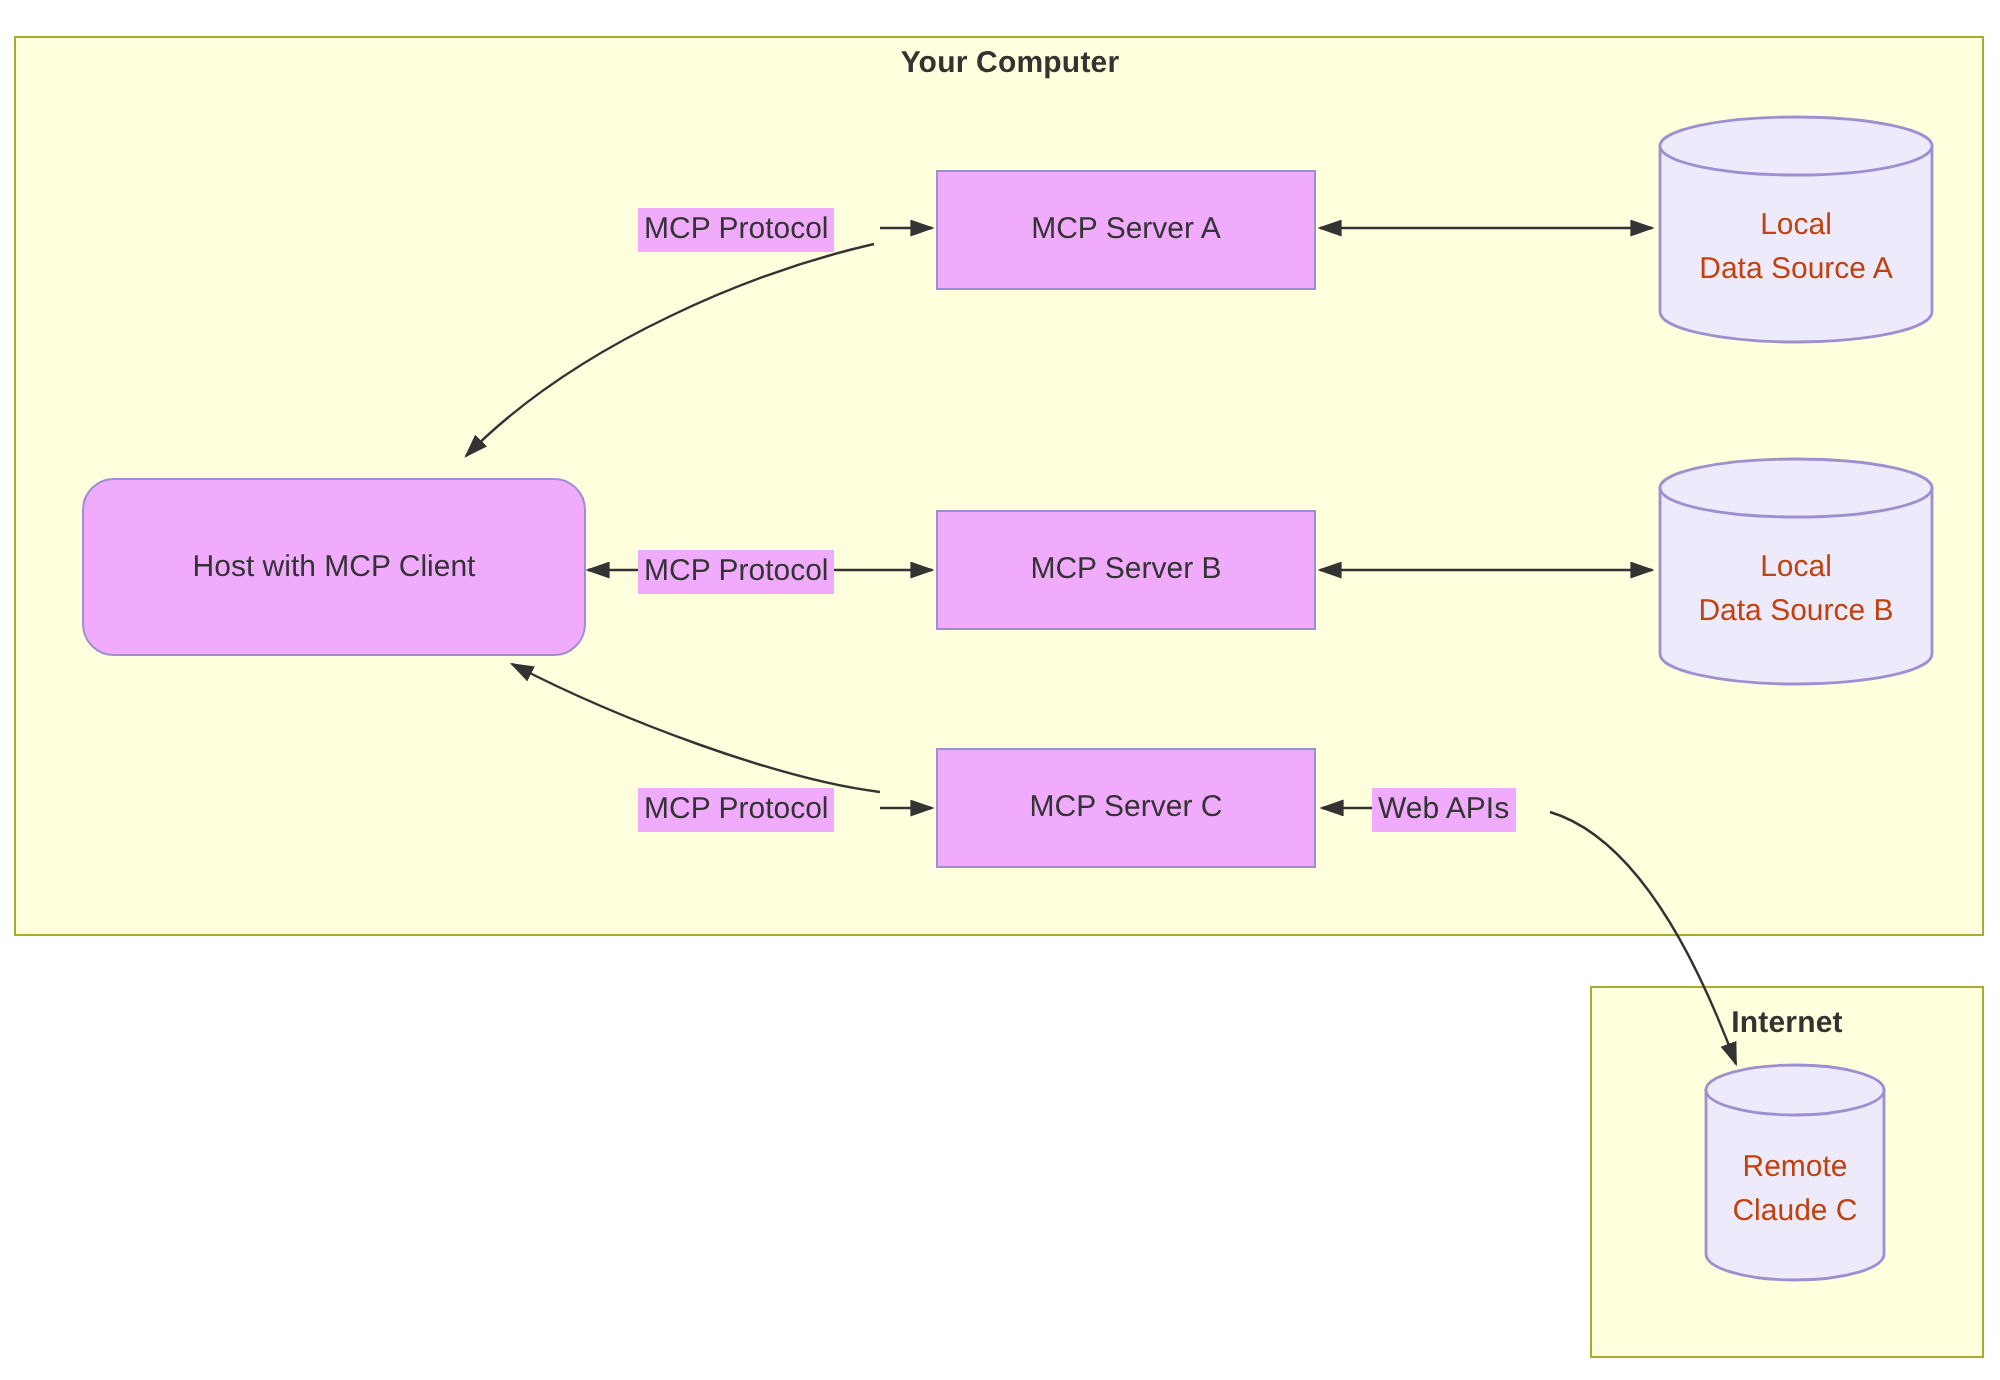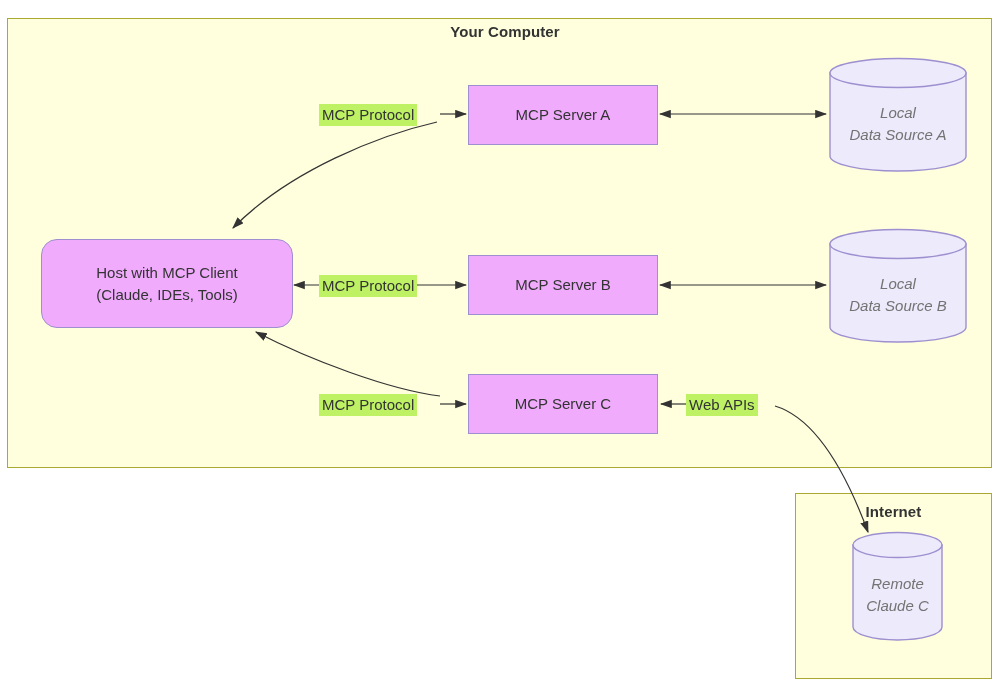--- a/index.html
+++ b/index.html
@@ -59,29 +59,28 @@
   .cyl {
     position: absolute;
     box-sizing: border-box;
   }
   .cyl .cyl-text {
     position: absolute;
     left: 0;
     width: 100%;
     text-align: center;
     font-size: 15px;
-    color: #737373;
+    color: #c2410c;
     line-height: 1.45;
     pointer-events: none;
-    font-style: italic;
   }
   .cyl .cyl-text .line { display: block; white-space: nowrap; }
   .edge-label {
     position: absolute;
-    background: #bef264;
+    background: #f0abfc;
     color: #333333;
     font-size: 15px;
     white-space: nowrap;
     padding: 2px 3px;
     box-sizing: border-box;
     line-height: 1.2;
   }
 </style>
 </head>
 <body>
@@ -127,21 +126,20 @@
     </g>
 
     <g>
       <line x1="686" y1="404" x2="661" y2="404" stroke="#333333" stroke-width="1.2" marker-end="url(#ah)"></line>
       <path d="M 775 406 C 815 418, 845 470, 868 532" fill="none" stroke="#333333" stroke-width="1.2" marker-end="url(#ah)"></path>
     </g>
   </svg>
 
   <div class="node-box" style="left:41px; top:239px; width:252px; height:89px;border-radius:16px;">
     <span class="line">Host with MCP Client</span>
-    <span class="line">(Claude, IDEs, Tools)</span>
   </div>
 
   <div class="node-box" style="left:468px; top:85px; width:190px; height:60px;">
     <span class="line">MCP Server A</span>
   </div>
 
   <div class="node-box" style="left:468px; top:255px; width:190px; height:60px;">
     <span class="line">MCP Server B</span>
   </div>
 

